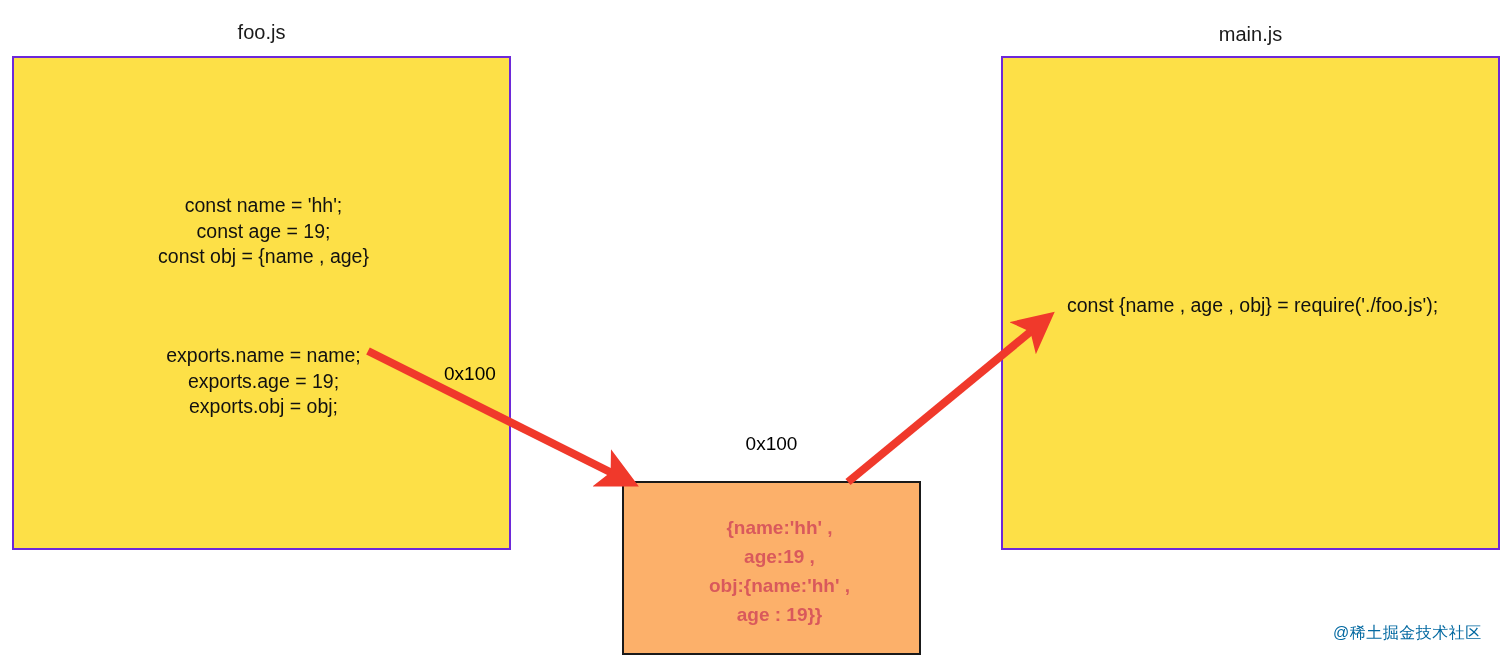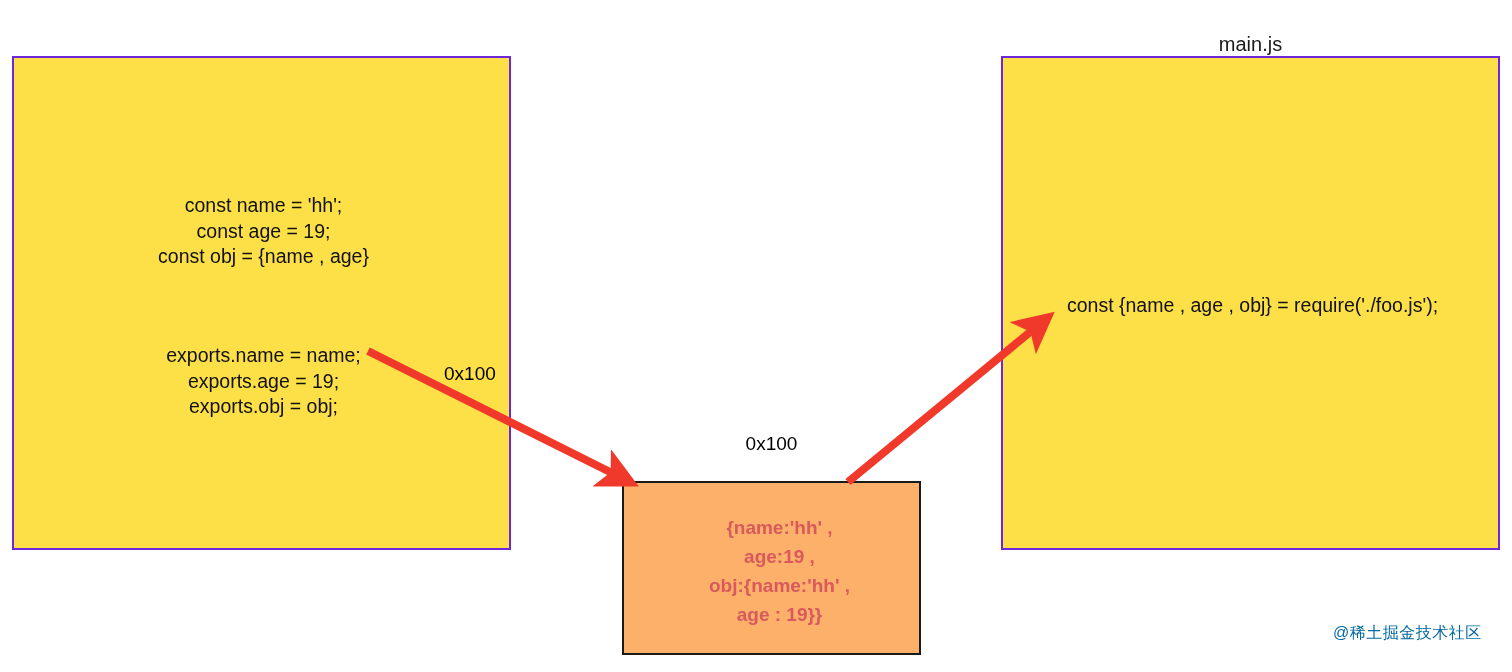--- a/index.html
+++ b/index.html
@@ -90,22 +90,23 @@
     color: #0369a1;
     white-space: nowrap;
     letter-spacing: 0.5px;
   }
 </style>
 </head>
 <body>
 
 <div id="canvas">
 
+  <div class="box-title" style="left:12px; top:22px; width:499px;">foo.js</div>
 
-  <div class="box-title" style="left:1001px; top:34px; width:499px;">main.js</div>
+  <div class="box-title" style="left:1001px; top:24px; width:499px;">main.js</div>
 
   <div class="module-box" style="left:12px; top:56px; width:499px; height:494px;">
     <div class="code-block" style="left:0; top:135px; width:499px;">const name = 'hh';
 const age = 19;
 const obj = {name , age}</div>
     <div class="code-block" style="left:0; top:285px; width:499px;">exports.name = name;
 exports.age = 19;
 exports.obj = obj;</div>
   </div>
 

